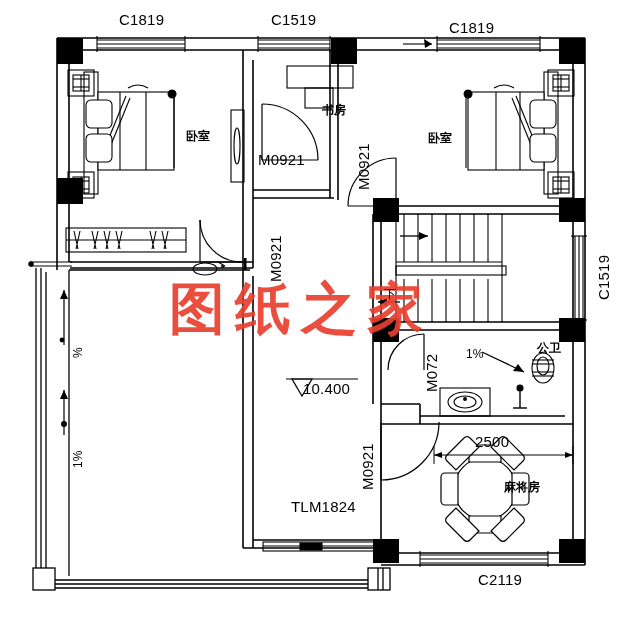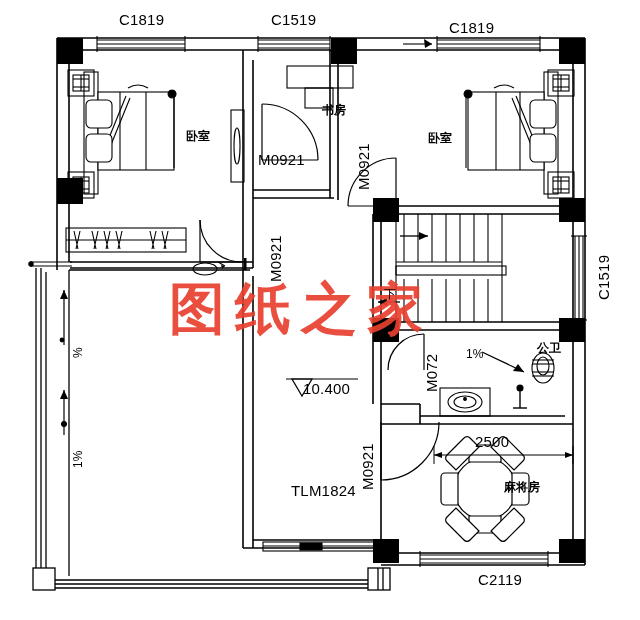--- a/index.html
+++ b/index.html
@@ -372,21 +372,21 @@
   <div class="lbl lbl-room" style="left:322px;top:104px;">书房</div>
   <div class="lbl lbl-room" style="left:428px;top:132px;">卧室</div>
   <div class="lbl lbl-room" style="left:497px;top:342px;margin-left:40px;">公卫</div>
   <div class="lbl lbl-room" style="left:492px;top:481px;margin-left:12px;">麻将房</div>
 
   <div class="lbl lbl-code" style="left:258px;top:152px;">M0921</div>
   <div class="lbl lbl-code rot90" style="left:356px;top:190px;">M0921</div>
   <div class="lbl lbl-code rot90" style="left:268px;top:282px;">M0921</div>
   <div class="lbl lbl-code rot90" style="left:360px;top:490px;">M0921</div>
   <div class="lbl lbl-code rot90" style="left:424px;top:392px;">M072</div>
-  <div class="lbl lbl-code" style="left:291px;top:483px;">TLM1824</div>
+  <div class="lbl lbl-code" style="left:291px;top:499px;">TLM1824</div>
 
   <div class="lbl lbl-code" style="left:303px;top:360px;margin-top:21px;">10.400</div>
 
   <div class="lbl lbl-small rot90" style="left:72px;top:358px;">%</div>
   <div class="lbl lbl-small rot90" style="left:72px;top:468px;">1%</div>
   <div class="lbl lbl-small" style="left:466px;top:348px;">1%</div>
 
   <div class="lbl lbl-small" style="left:384px;top:288px;">下</div>
 
   <div class="lbl lbl-code" style="left:475px;top:426px;margin-top:8px;">2500</div>

